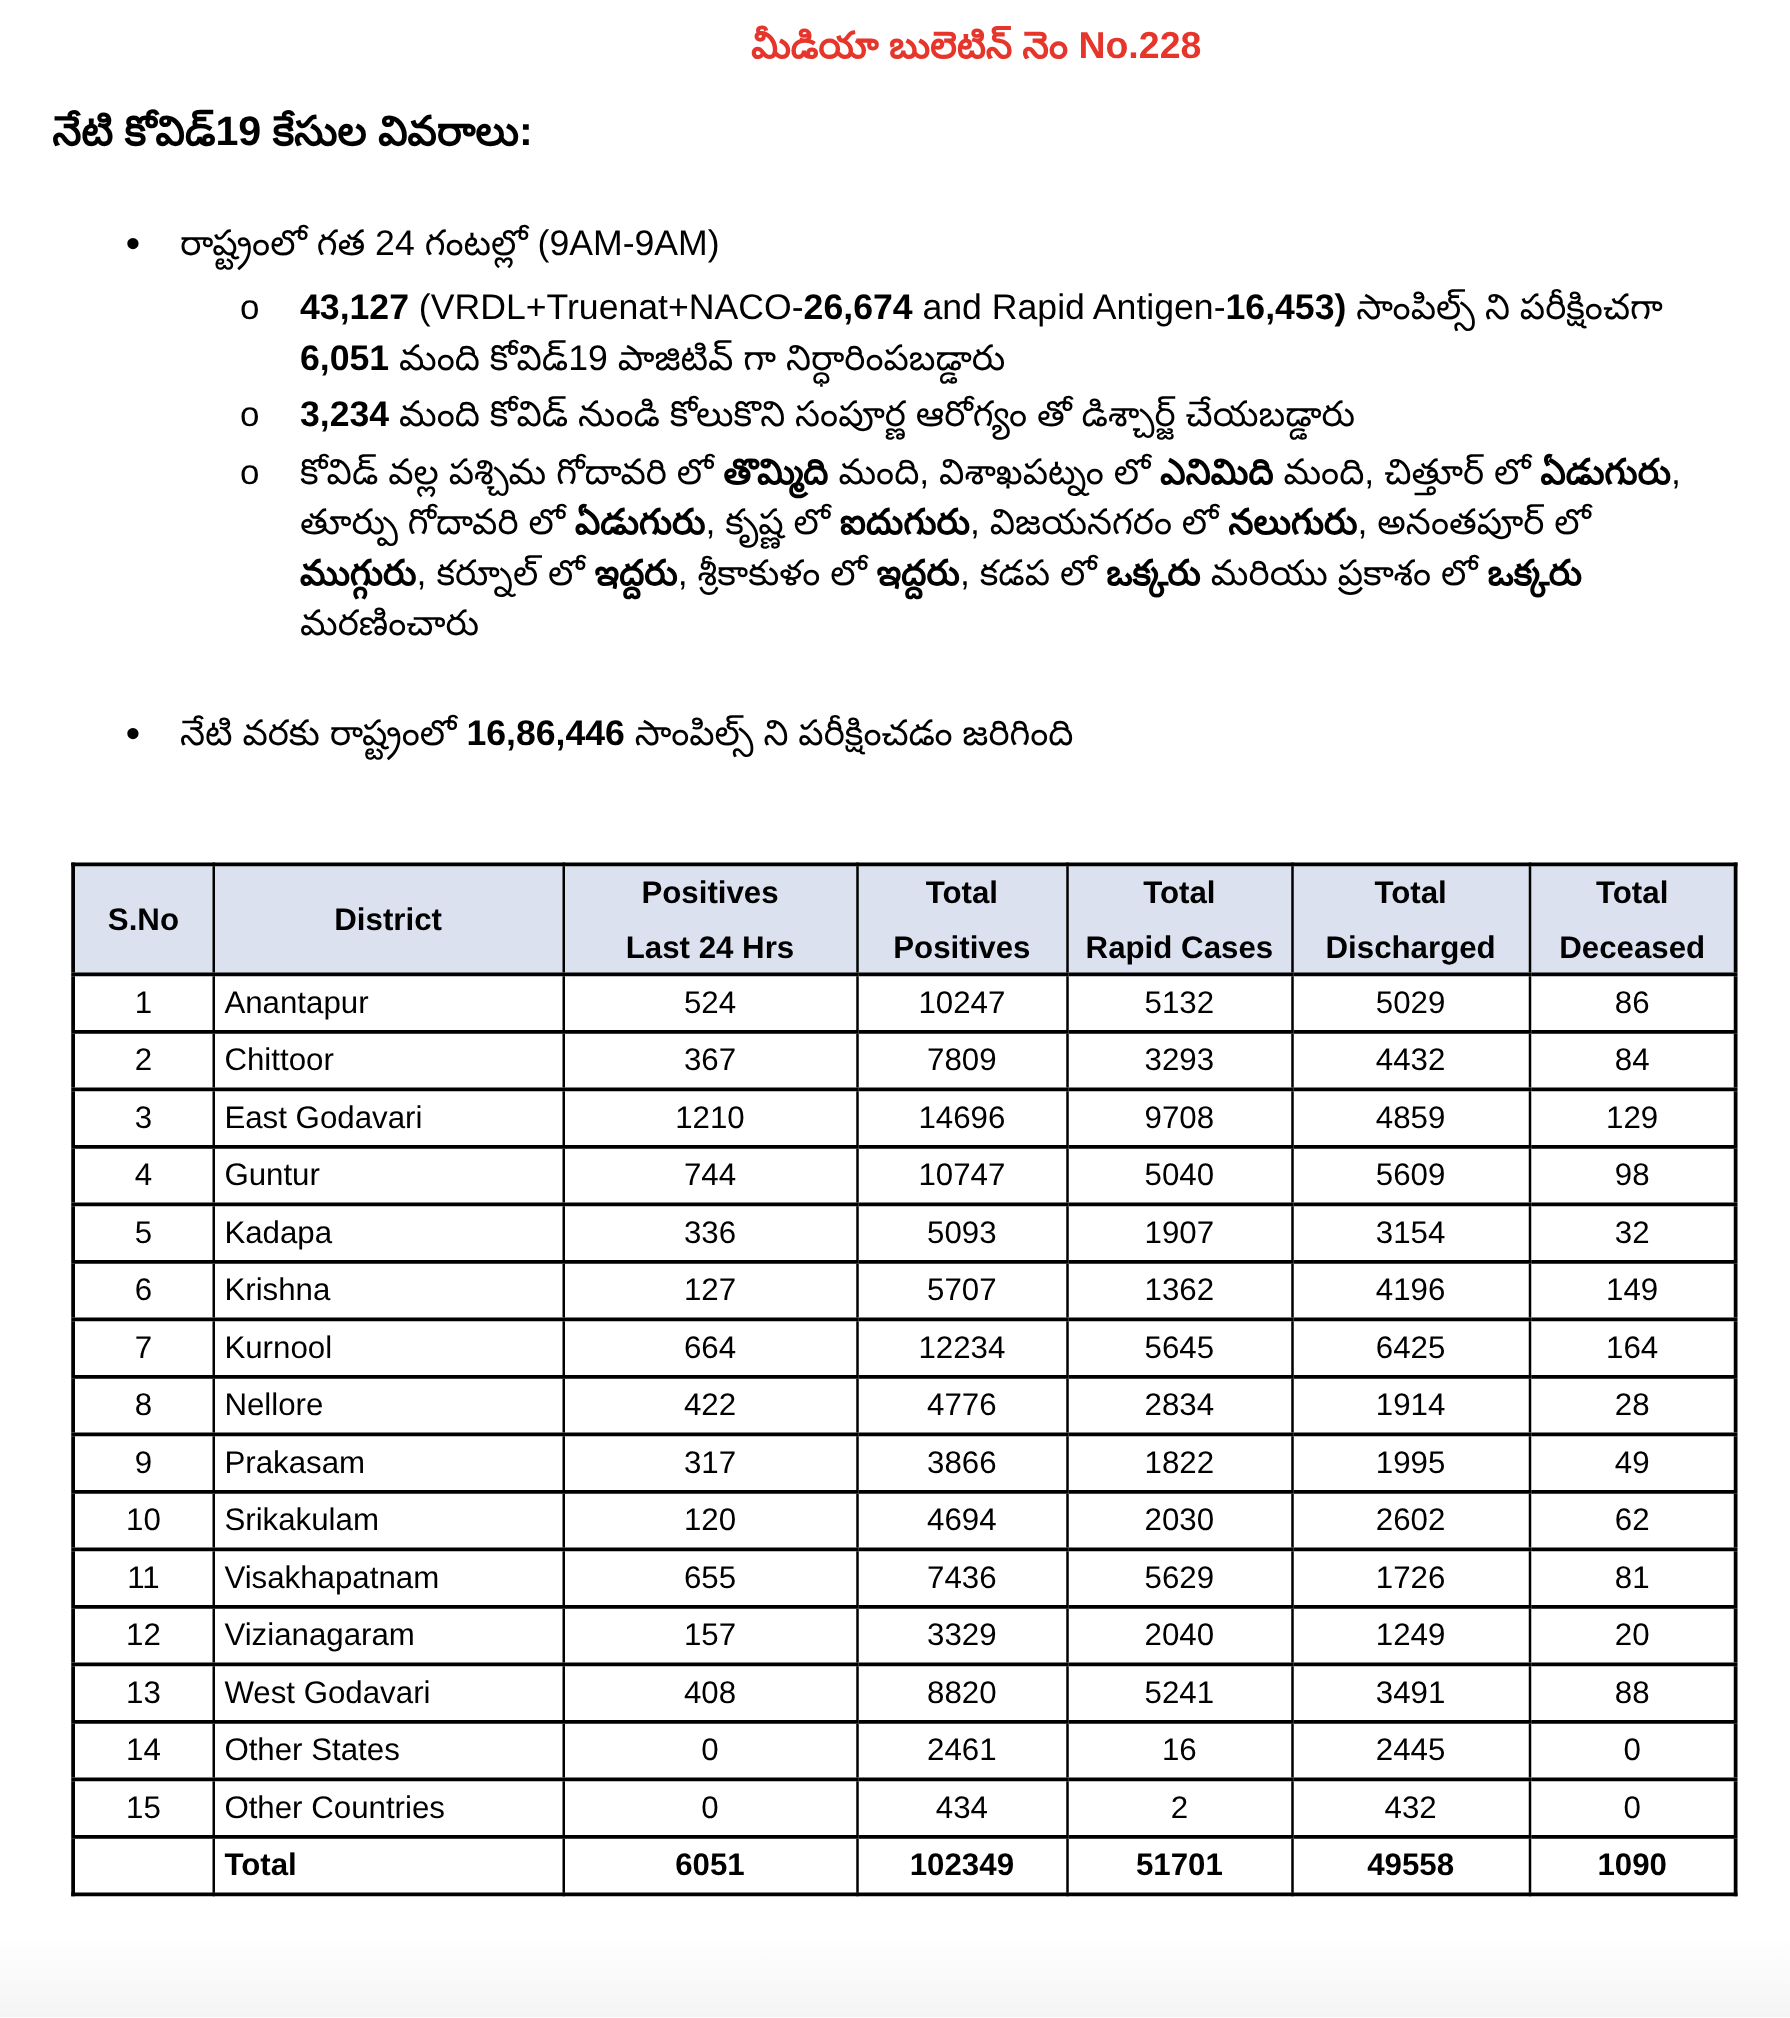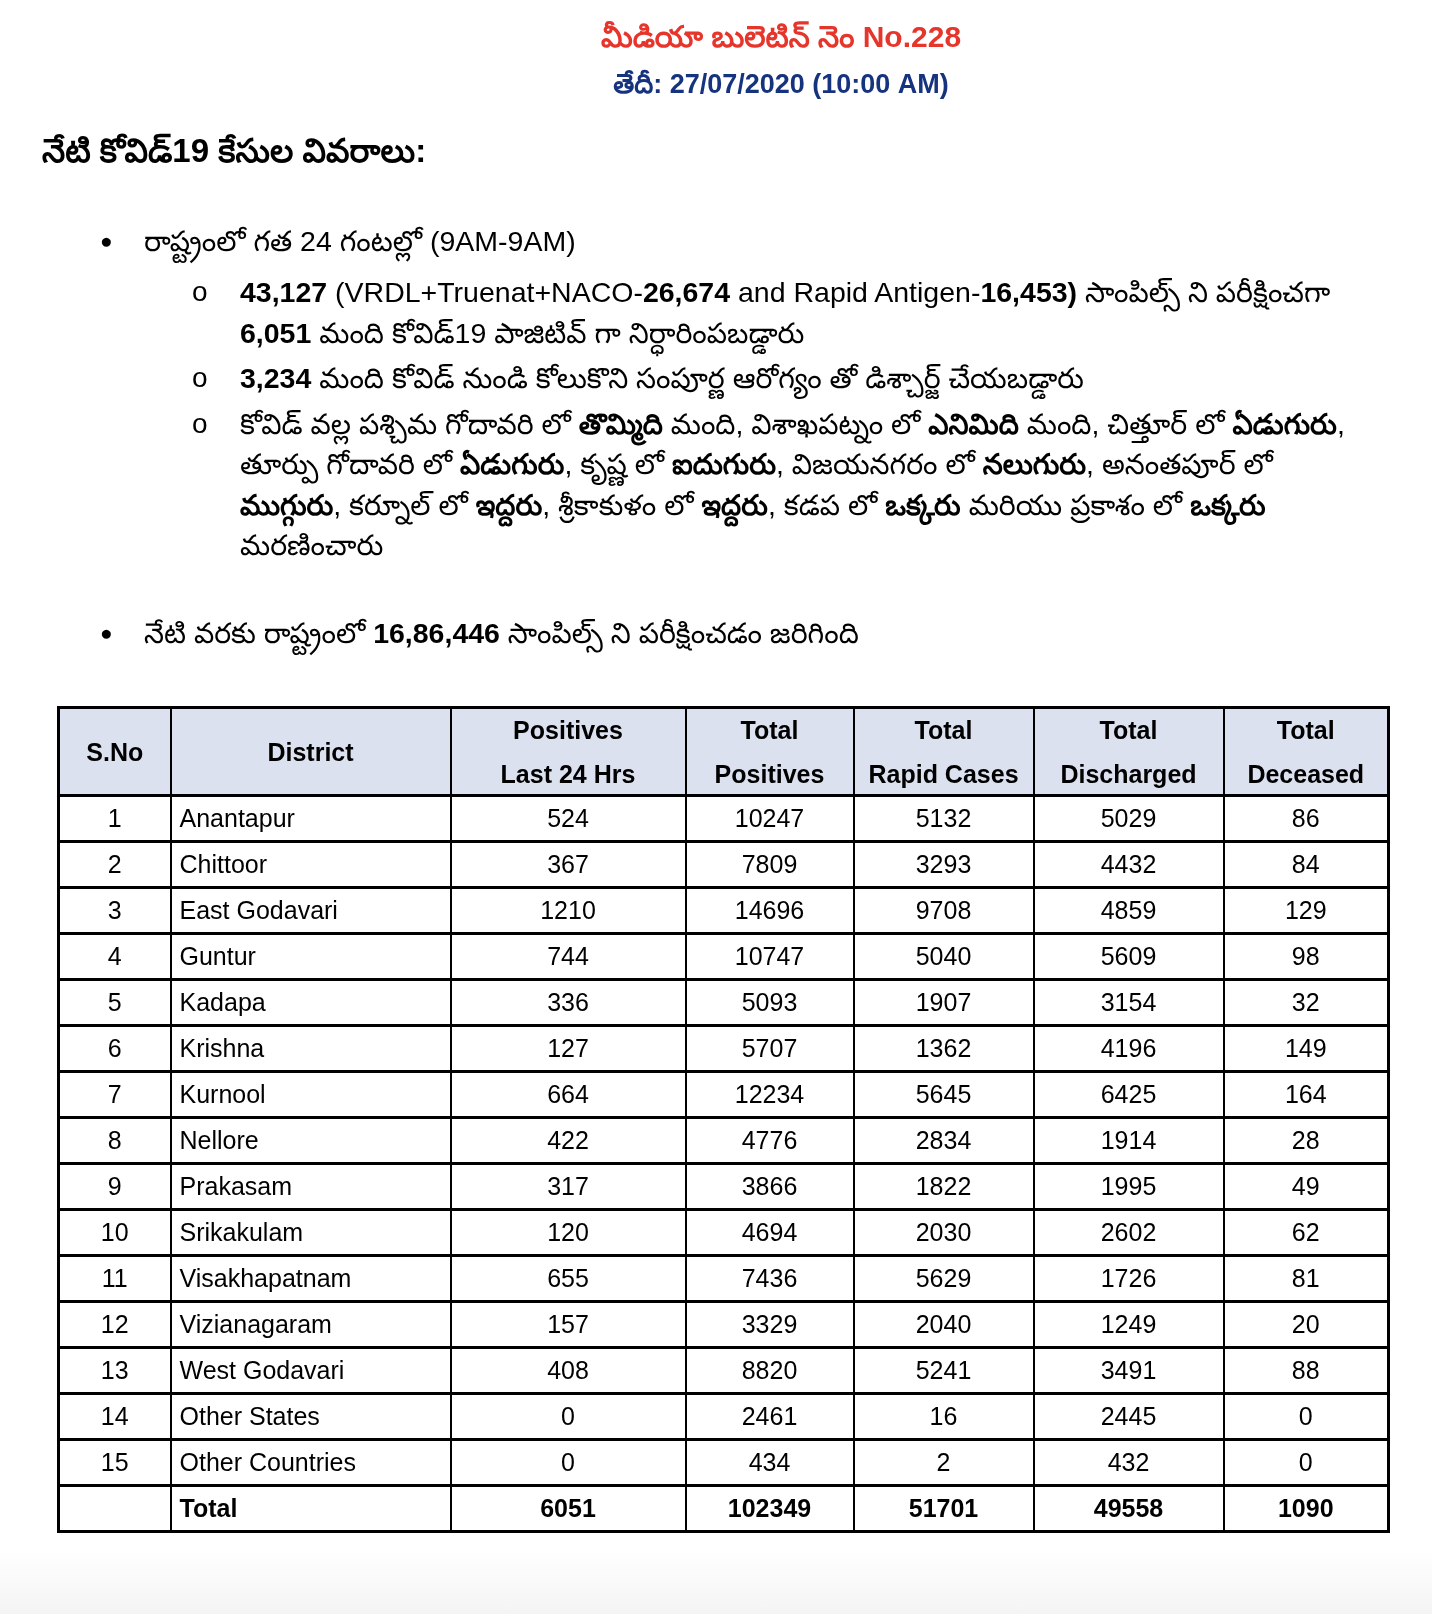--- a/index.html
+++ b/index.html
@@ -27,21 +27,21 @@
 
   .sub-bullets { margin-left: 92px; margin-top: 12px; }
   .sub-item { display: flex; align-items: flex-start; margin-bottom: 5px; }
   .marker-o { width: 48px; flex: 0 0 48px; font-size: 28px; line-height: 1.42; }
   .sub-text { width: 1125px; line-height: 1.42; }
   .b { font-weight: bold; }
 
   .bullet2 { margin-top: 48px; }
 
   table.cases-table {
-    margin: 54px 0 0 57px;
+    margin: 84px 0 0 57px;
     width: 1330px;
     border-collapse: collapse;
     table-layout: fixed;
   }
   table.cases-table { border: 3px solid #000; }
   th {
     background: var(--table_header_bg, #dce1ef);
     font-size: 25px; font-weight: bold;
     height: 88px; vertical-align: middle; text-align: center;
     border-left: 2px solid #000; border-bottom: 3px solid #000;
@@ -60,21 +60,20 @@
   td.left { text-align: left; padding-left: 8px; }
   tr.bold-row td { font-weight: bold; }
 </style>
 </head>
 <body>
 
 <div class="page">
 
   <div class="titles">
     <div class="bulletin-title">మీడియా బులెటిన్ నెం No.228</div>
-    <div class="date-line">తేదీ: 27/07/2020 (10:00 AM)</div>
   </div>
 
   <div class="section-heading">నేటి కోవిడ్19 కేసుల వివరాలు:</div>
 
   <div class="bullets">
 
     <div class="main-bullet">
       <span class="marker-dot">●</span>
       <span class="main-text">రాష్ట్రంలో గత 24 గంటల్లో (9AM-9AM)</span>
     </div>

